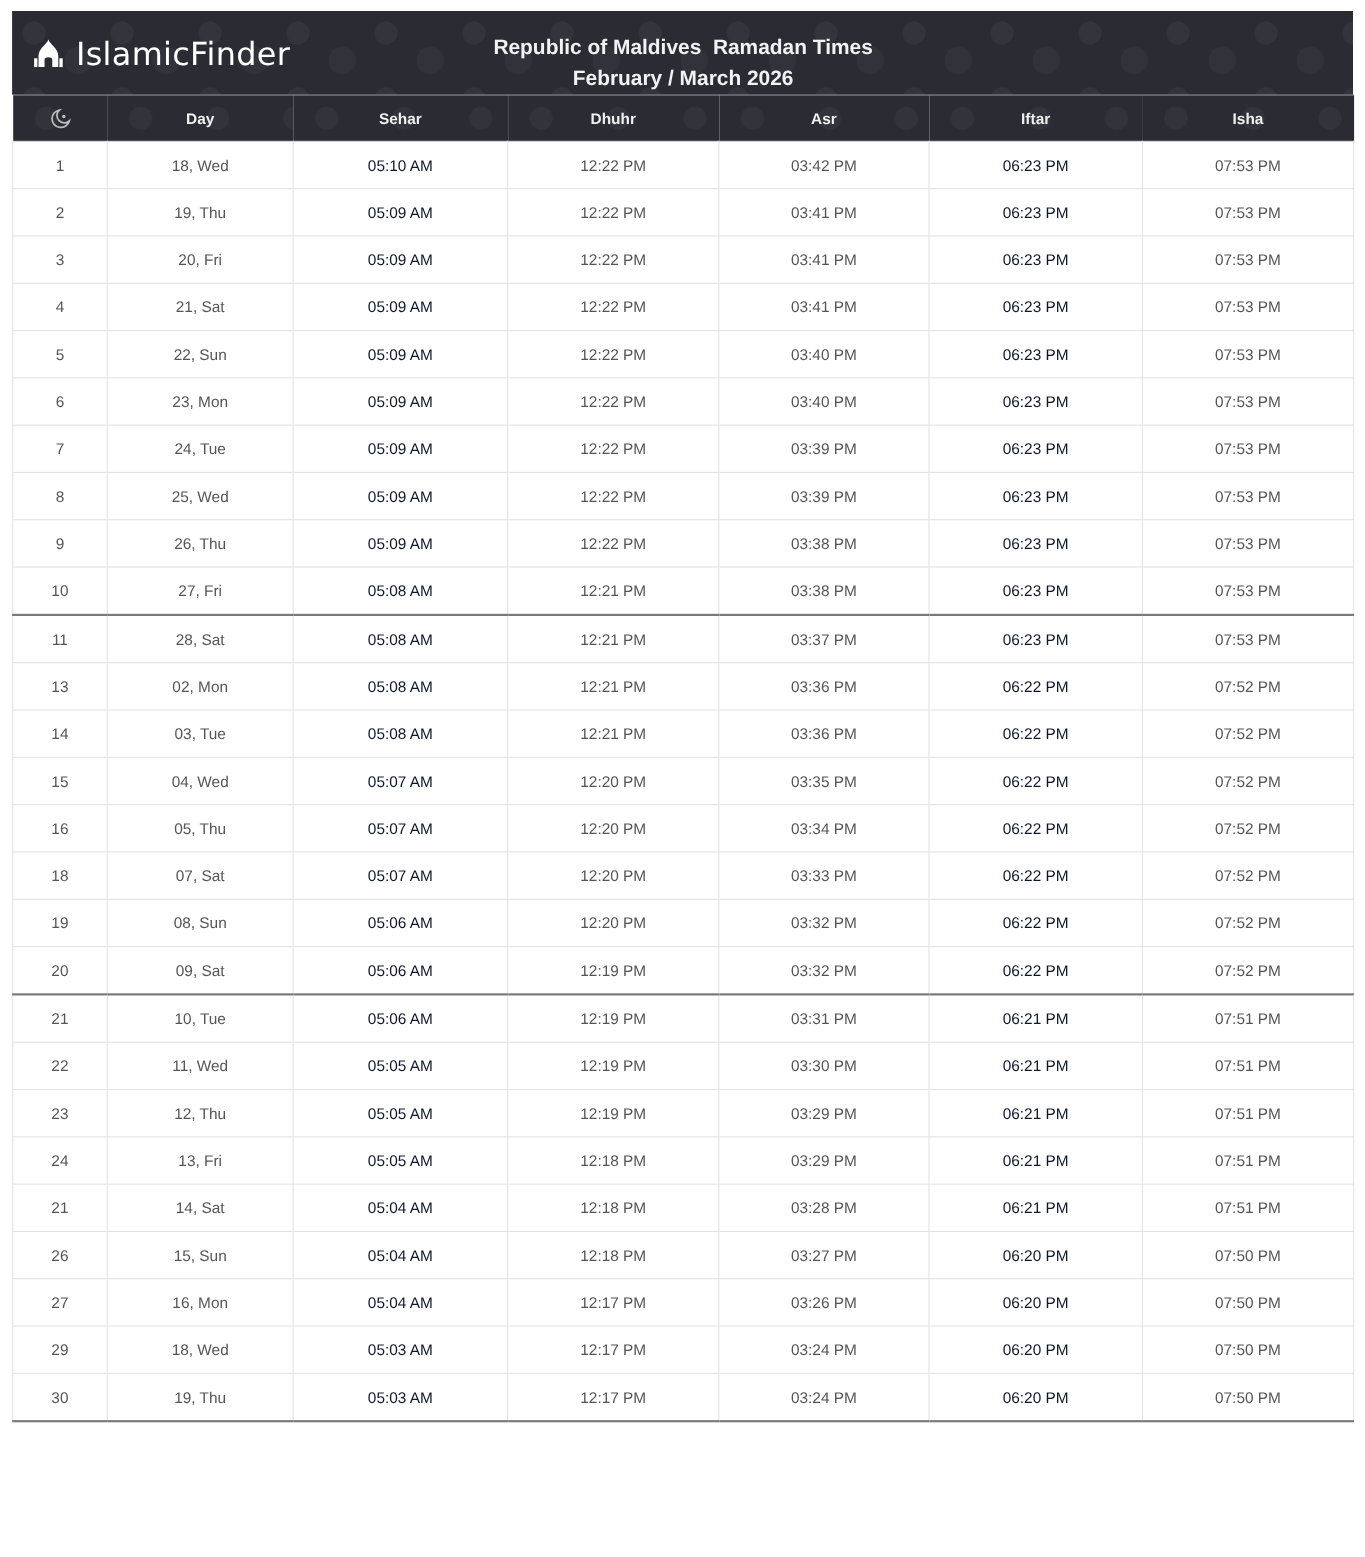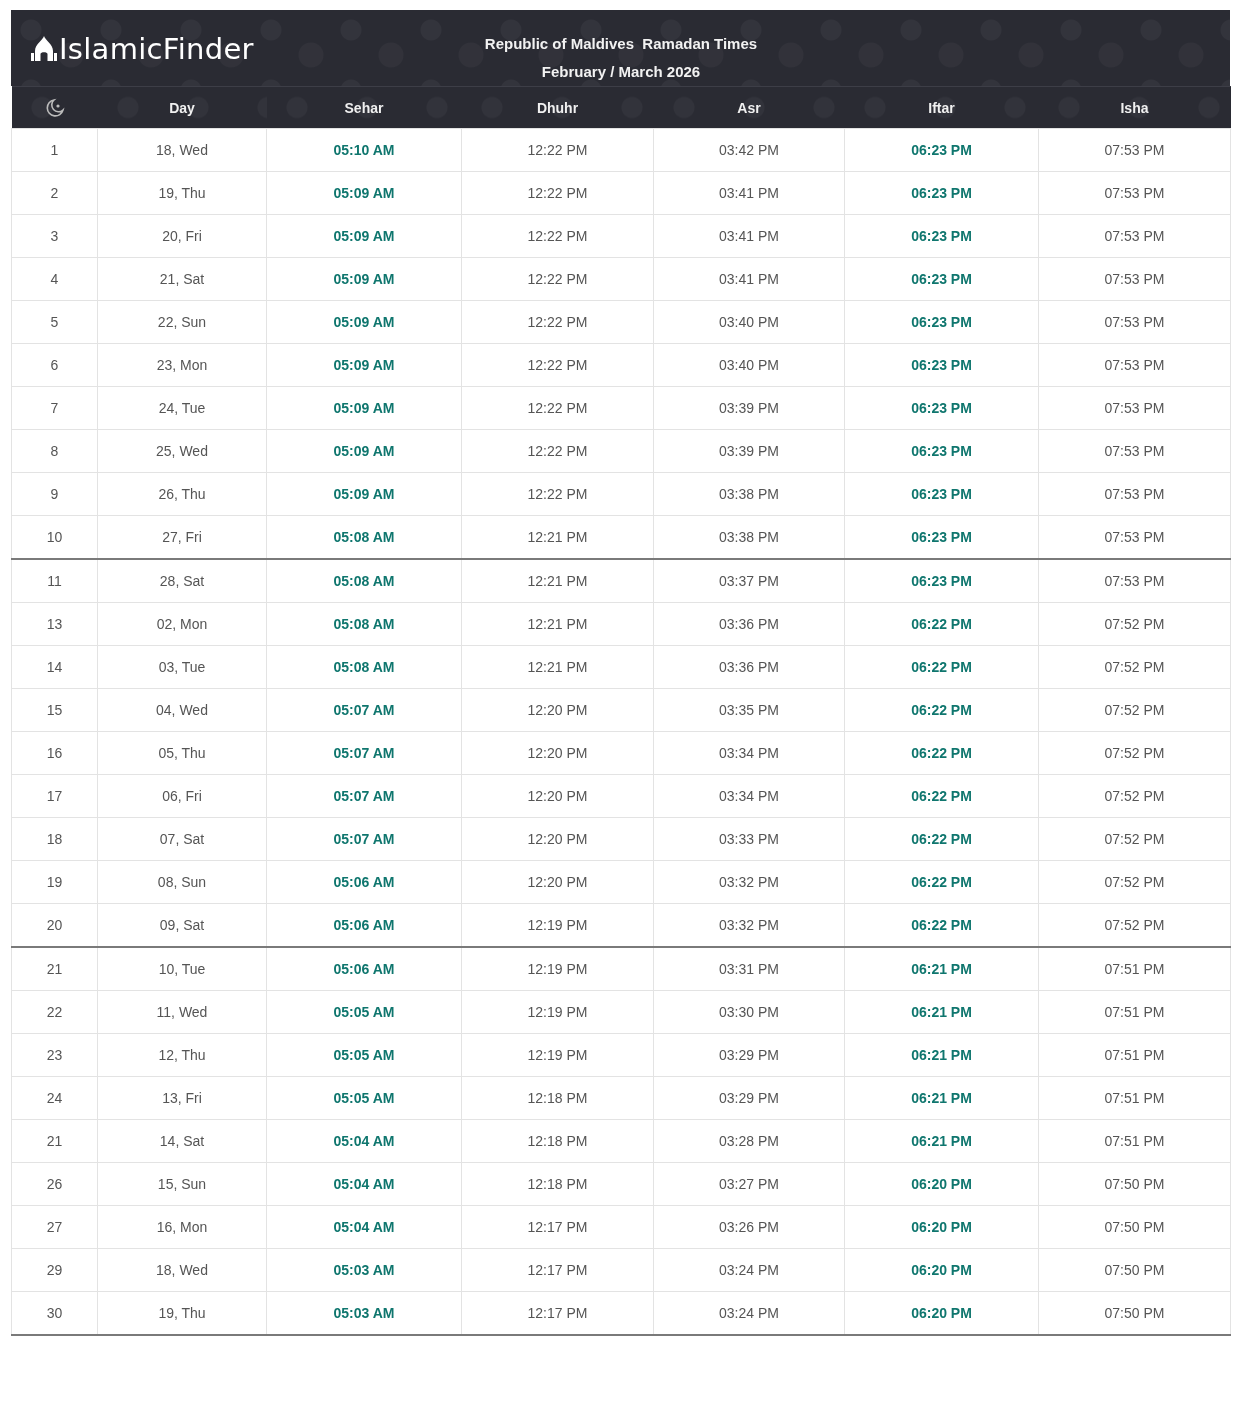--- a/index.html
+++ b/index.html
@@ -7,35 +7,35 @@
   .wrap { position: absolute; left: 11px; top: 10px; width: 1219px; }
   .banner {
     position: relative; height: 76px;
     background-color: #2a2b33;
     background-image:
       radial-gradient(circle at 20px 20px, rgba(255,255,255,0.045) 10px, transparent 11px),
       radial-gradient(circle at 60px 45px, rgba(255,255,255,0.035) 12px, transparent 13px);
     background-size: 80px 60px;
     color: #fff;
   }
-  .logo { position: absolute; left: 18px; top: 22px; display: flex; align-items: center; }
+  .logo { position: absolute; left: 18px; top: 22px; display: flex; align-items: center; gap: 10px; }
   .logo svg { width: 30px; height: 28px; }
   .logo-text { font-size: 29px; font-weight: 400; letter-spacing: 0.3px; color: #fff; font-family: "DejaVu Sans", sans-serif; }
-  .title { position: absolute; left: 380px; width: 460px; top: 20px; text-align: center; font-weight: bold; font-size: 15px; line-height: 28px; color: #f2f2f2; }
+  .title { position: absolute; left: 380px; width: 460px; top: 20px; text-align: center; font-weight: bold; font-size: 19px; line-height: 28px; color: #f2f2f2; }
   .note { position: absolute; left: 963px; top: 40px; width: 250px; font-size: 12px; line-height: 17px; color: #eaeaea; }
   table { border-collapse: collapse; width: 1219px; table-layout: fixed; }
   thead th {
     background-color: #2a2b33;
     background-image: radial-gradient(circle at 30px 20px, rgba(255,255,255,0.04) 10px, transparent 11px);
     background-size: 70px 40px;
     color: #f0f0f0; font-weight: bold; font-size: 14px; height: 39px;
     border-top: 1px solid #3d3e47;
   }
   tbody td { height: 42px; text-align: center; font-size: 14px; color: #555; border: 1px solid #e3e3e3; padding: 0; }
-  tbody td.b { font-weight: bold; color: #0f766e; }
+  tbody td.b { font-weight: normal; color: #0f172a; }
   tbody tr.sep td { border-bottom: 2px solid #7a7a7a; }
   tbody tr:last-child td { border-bottom: 2px solid #7a7a7a; }
   .moon svg { width: 20px; height: 20px; vertical-align: middle; }
 </style>
 </head>
 <body>
 
 <div class="wrap">
   <div class="banner">
     <div class="logo">
@@ -208,29 +208,20 @@
         <tr>
           <td>16</td>
           <td>05, Thu</td>
           <td class="b">05:07 AM</td>
           <td>12:20 PM</td>
           <td>03:34 PM</td>
           <td class="b">06:22 PM</td>
           <td>07:52 PM</td>
         </tr>
         <tr>
-          <td>17</td>
-          <td>06, Fri</td>
-          <td class="b">05:07 AM</td>
-          <td>12:20 PM</td>
-          <td>03:34 PM</td>
-          <td class="b">06:22 PM</td>
-          <td>07:52 PM</td>
-        </tr>
-        <tr>
           <td>18</td>
           <td>07, Sat</td>
           <td class="b">05:07 AM</td>
           <td>12:20 PM</td>
           <td>03:33 PM</td>
           <td class="b">06:22 PM</td>
           <td>07:52 PM</td>
         </tr>
         <tr>
           <td>19</td>

